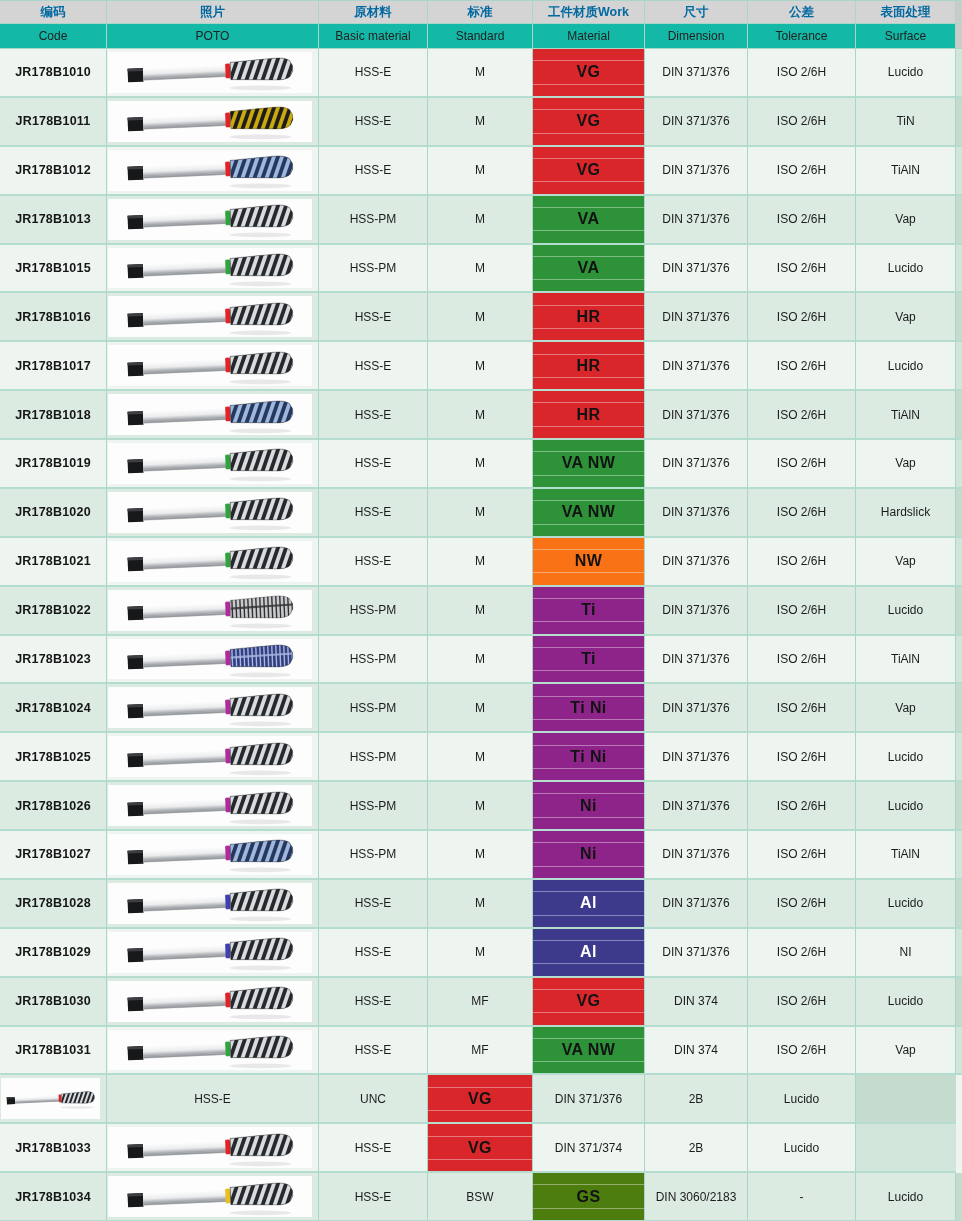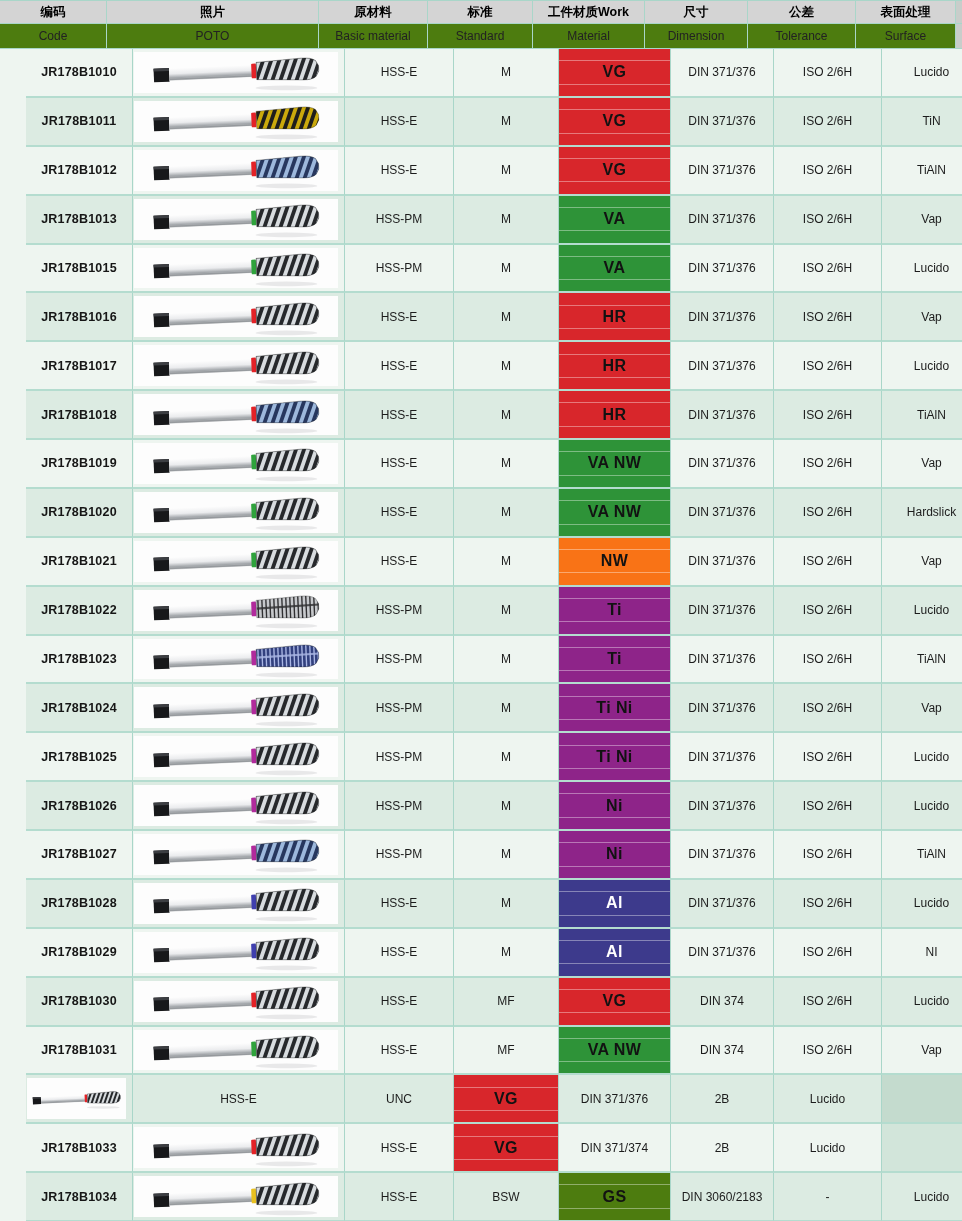--- a/index.html
+++ b/index.html
@@ -1,24 +1,24 @@
 <!DOCTYPE html>
 <html><head>
 <meta charset="utf-8">
 <style>
   html,body{margin:0;padding:0;background:#ffffff;}
   #page{width:962px;height:1221px;font-family:"Liberation Sans",sans-serif;border-top:1px solid #a9d6c9;box-sizing:border-box;background:#eef5f0;}
   .grid-row{display:grid;grid-template-columns:107px 212px 109px 105px 112px 103px 108px 100px 6px;width:962px;box-sizing:border-box;}
   .cell{border-right:1px solid #a9d6c9;border-bottom:2px solid #b4dccf;display:flex;align-items:center;justify-content:center;text-align:center;box-sizing:border-box;position:relative;font-size:12px;color:#1c1c1c;overflow:hidden;}
   
-  .header-zh .cell{height:23px;background:#d4d4d4;font-weight:bold;font-size:12.5px;border-bottom:1px solid #a9d6c9;color:#000000;}
-  .header-en .cell{height:25px;background:#4d7c0f;font-size:12px;border-bottom:1px solid #a9d6c9;color:#222;}
+  .header-zh .cell{height:23px;background:#d4d4d4;font-weight:bold;font-size:12.5px;border-bottom:1px solid #a9d6c9;color:#0369a1;}
+  .header-en .cell{height:25px;background:#14b8a6;font-size:12px;border-bottom:1px solid #a9d6c9;color:#222;}
   .header-zh .edge,.header-en .edge{background:#c8cdca;}
   
-  .row{height:48.875px;padding-left:26px;}
+  .row{height:48.875px;}
   .row .cell{height:48.875px;}
   .row.light .cell{background:#eef5f0;}
   .row.dark .cell{background:#dcebe2;}
   .row .edge{background:rgba(16,94,62,0.12) !important;}
   .row.light .edge{background:#d2e5da !important;}
   .row.dark .edge{background:#c4dbce !important;}
   .code{font-weight:bold;font-size:12.5px;color:#161616;letter-spacing:0.2px;}
   .photo{padding:0;}
   .photo-box{position:absolute;top:3px;bottom:3px;left:1px;right:6px;background:#fdfdfd;display:flex;align-items:center;justify-content:center;}
   .photo-box svg{width:198px;height:40px;display:block;}

